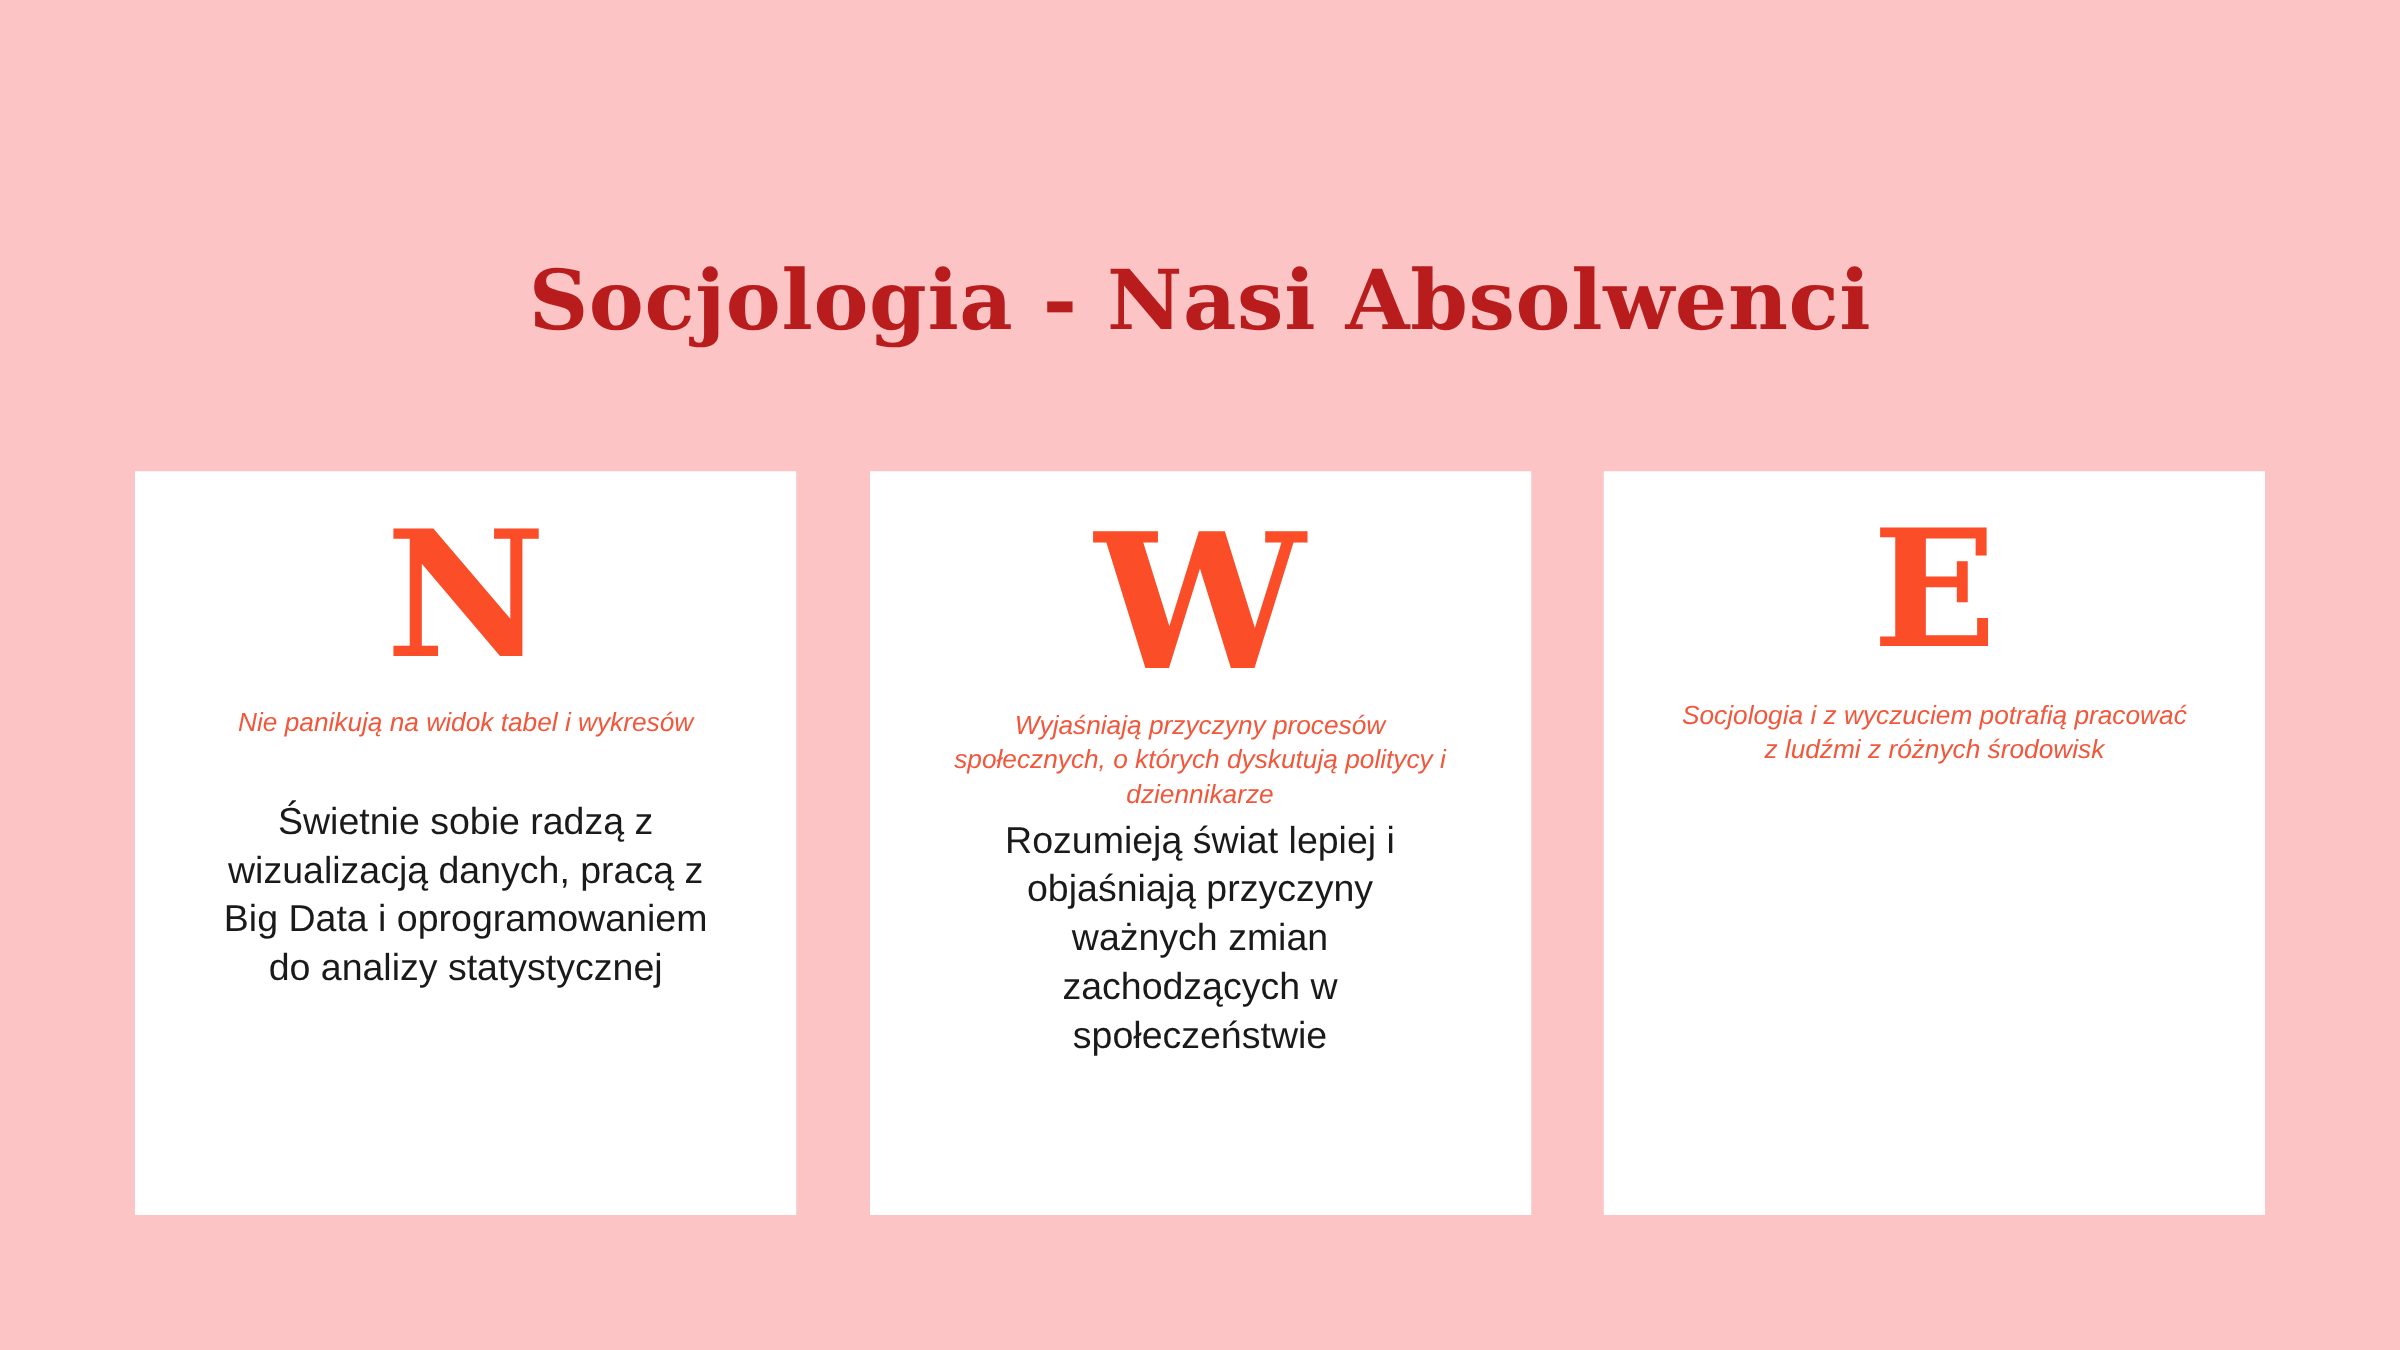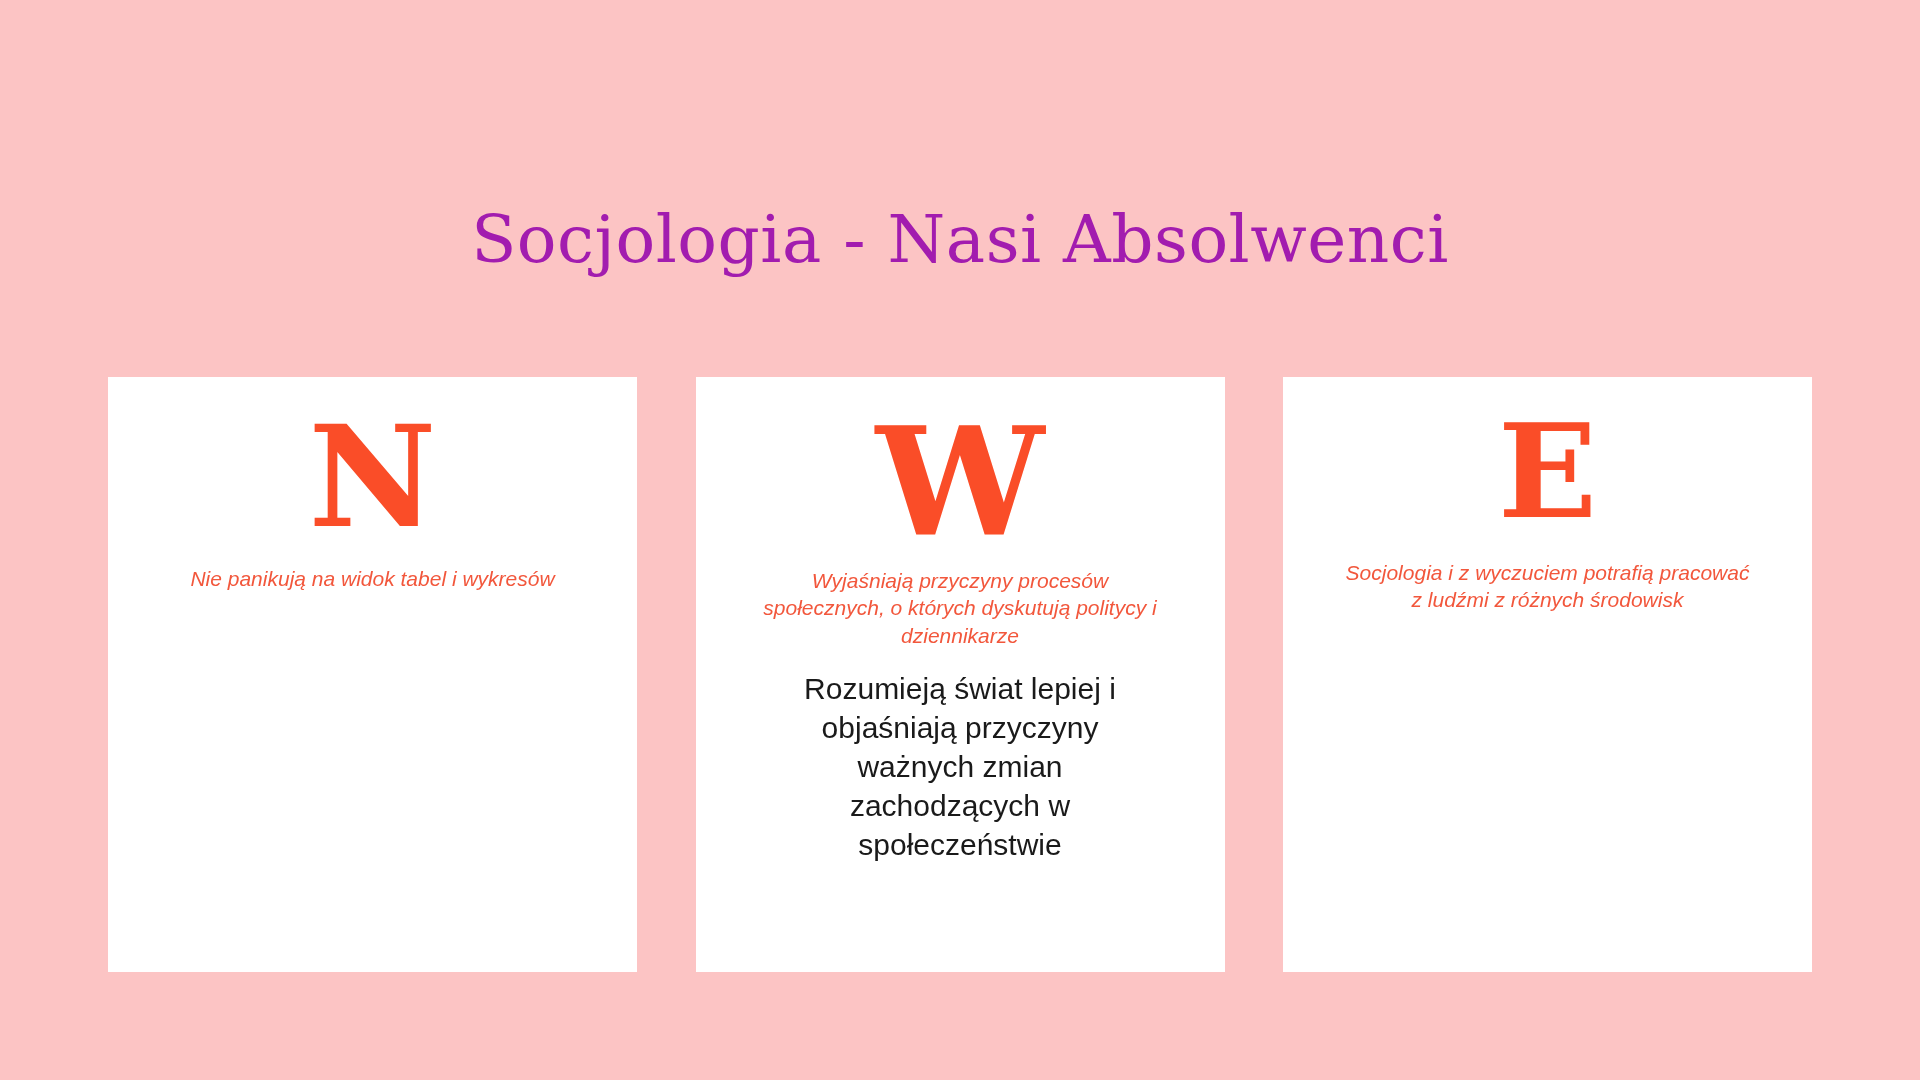--- a/index.html
+++ b/index.html
@@ -23,24 +23,24 @@
     box-sizing: border-box;
   }
 
   .slide-title {
     position: absolute;
     top: 160px;
     left: 0;
     width: 1920px;
     text-align: center;
     font-family: "DejaVu Serif", "Liberation Serif", serif;
-    font-weight: 400;
+    font-weight: 700;
     font-size: 66px;
     letter-spacing: 0.5px;
-    color: #a21caf;
+    color: #b91c1c;
     line-height: 1.1;
   }
 
   .cards {
     position: absolute;
     top: 377px;
     left: 108px;
     width: 1704px;
     height: 595px;
     display: flex;
@@ -90,39 +90,40 @@
     text-align: center;
     margin: 0;
     max-width: 420px;
   }
 
   
   .card-1 .card-letter { font-size: 140px; margin-bottom: 18px; }
   .card-1 .card-lead   { margin-bottom: 46px; max-width: 410px; }
 
   .card-2 .card-letter { font-size: 150px; margin-bottom: 10px; }
-  .card-2 .card-lead   { margin-bottom: 20px; max-width: 400px; }
+  .card-2 .card-lead   { margin-bottom: 4px; max-width: 400px; }
   .card-2 .card-body   { max-width: 350px; }
 
   .card-3 .card-letter { font-size: 130px; margin-bottom: 22px; }
   .card-3 .card-lead   { margin-bottom: 28px; max-width: 420px; }
   .card-3 .card-body   { max-width: 400px; }
 </style>
 </head>
 <body>
 
 <div class="slide">
 
   <h1 class="slide-title">Socjologia - Nasi Absolwenci</h1>
 
   <div class="cards">
 
     <div class="card card-1">
       <div class="card-letter">N</div>
       <div class="card-lead">Nie panikują na widok tabel i wykresów</div>
+      <div class="card-body">Świetnie sobie radzą z wizualizacją danych, pracą z Big Data i oprogramowaniem do analizy statystycznej</div>
     </div>
 
     <div class="card card-2">
       <div class="card-letter">W</div>
       <div class="card-lead">Wyjaśniają przyczyny procesów społecznych, o których dyskutują politycy i dziennikarze</div>
       <div class="card-body">Rozumieją świat lepiej i objaśniają przyczyny ważnych zmian zachodzących w społeczeństwie</div>
     </div>
 
     <div class="card card-3">
       <div class="card-letter">E</div>

